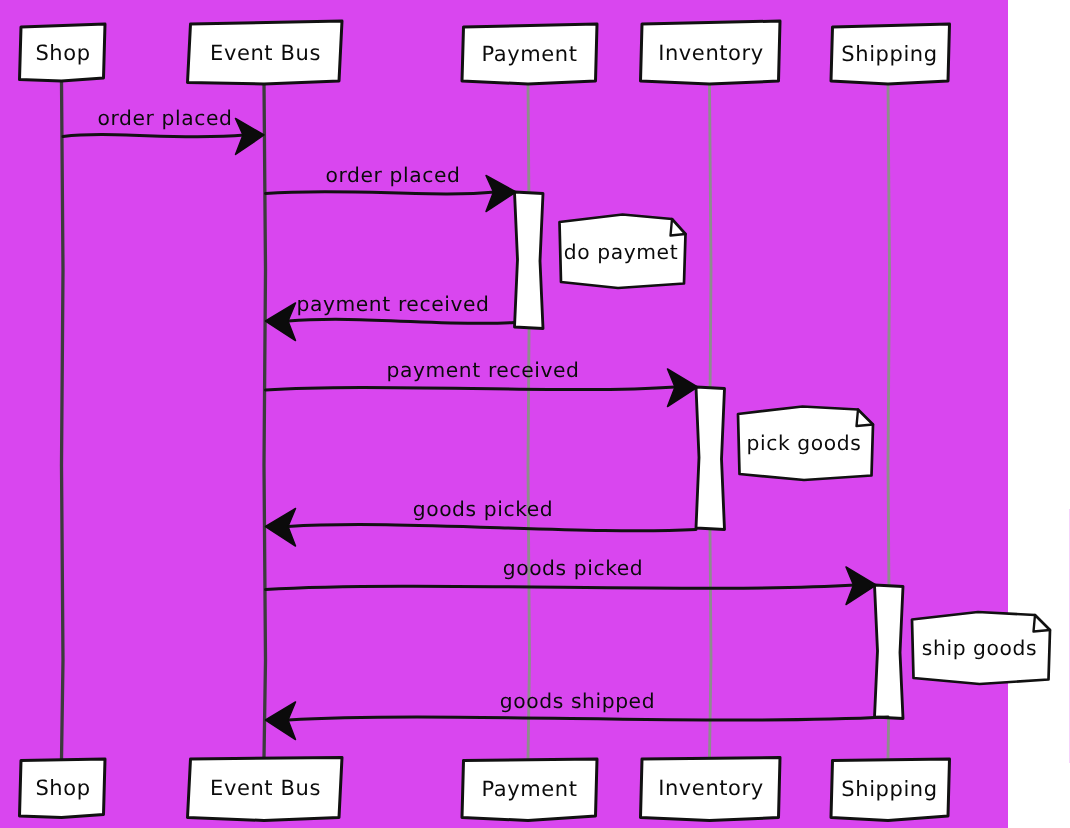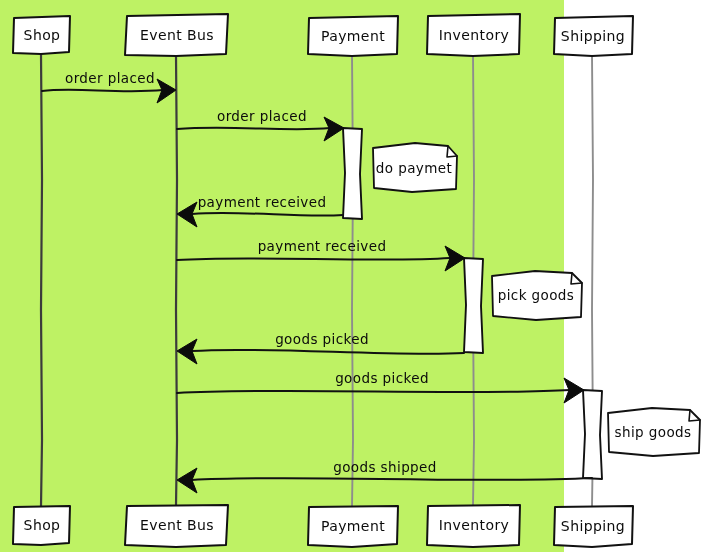--- a/index.html
+++ b/index.html
@@ -8,23 +8,23 @@
     background: #ffffff;
   }
   body {
     width: 713px;
     height: 552px;
     overflow: hidden;
     font-family: "DejaVu Sans", sans-serif;
   }
   #diagram-root {
     position: relative;
-    width: 564px;
+    width: 672px;
     height: 552px;
-    background: #bef264;
+    background: #d946ef;
   }
   svg#seq-svg {
     position: absolute;
     left: 0;
     top: 0;
     width: 713px;
     height: 552px;
     display: block;
   }
   .lifeline-dark {

